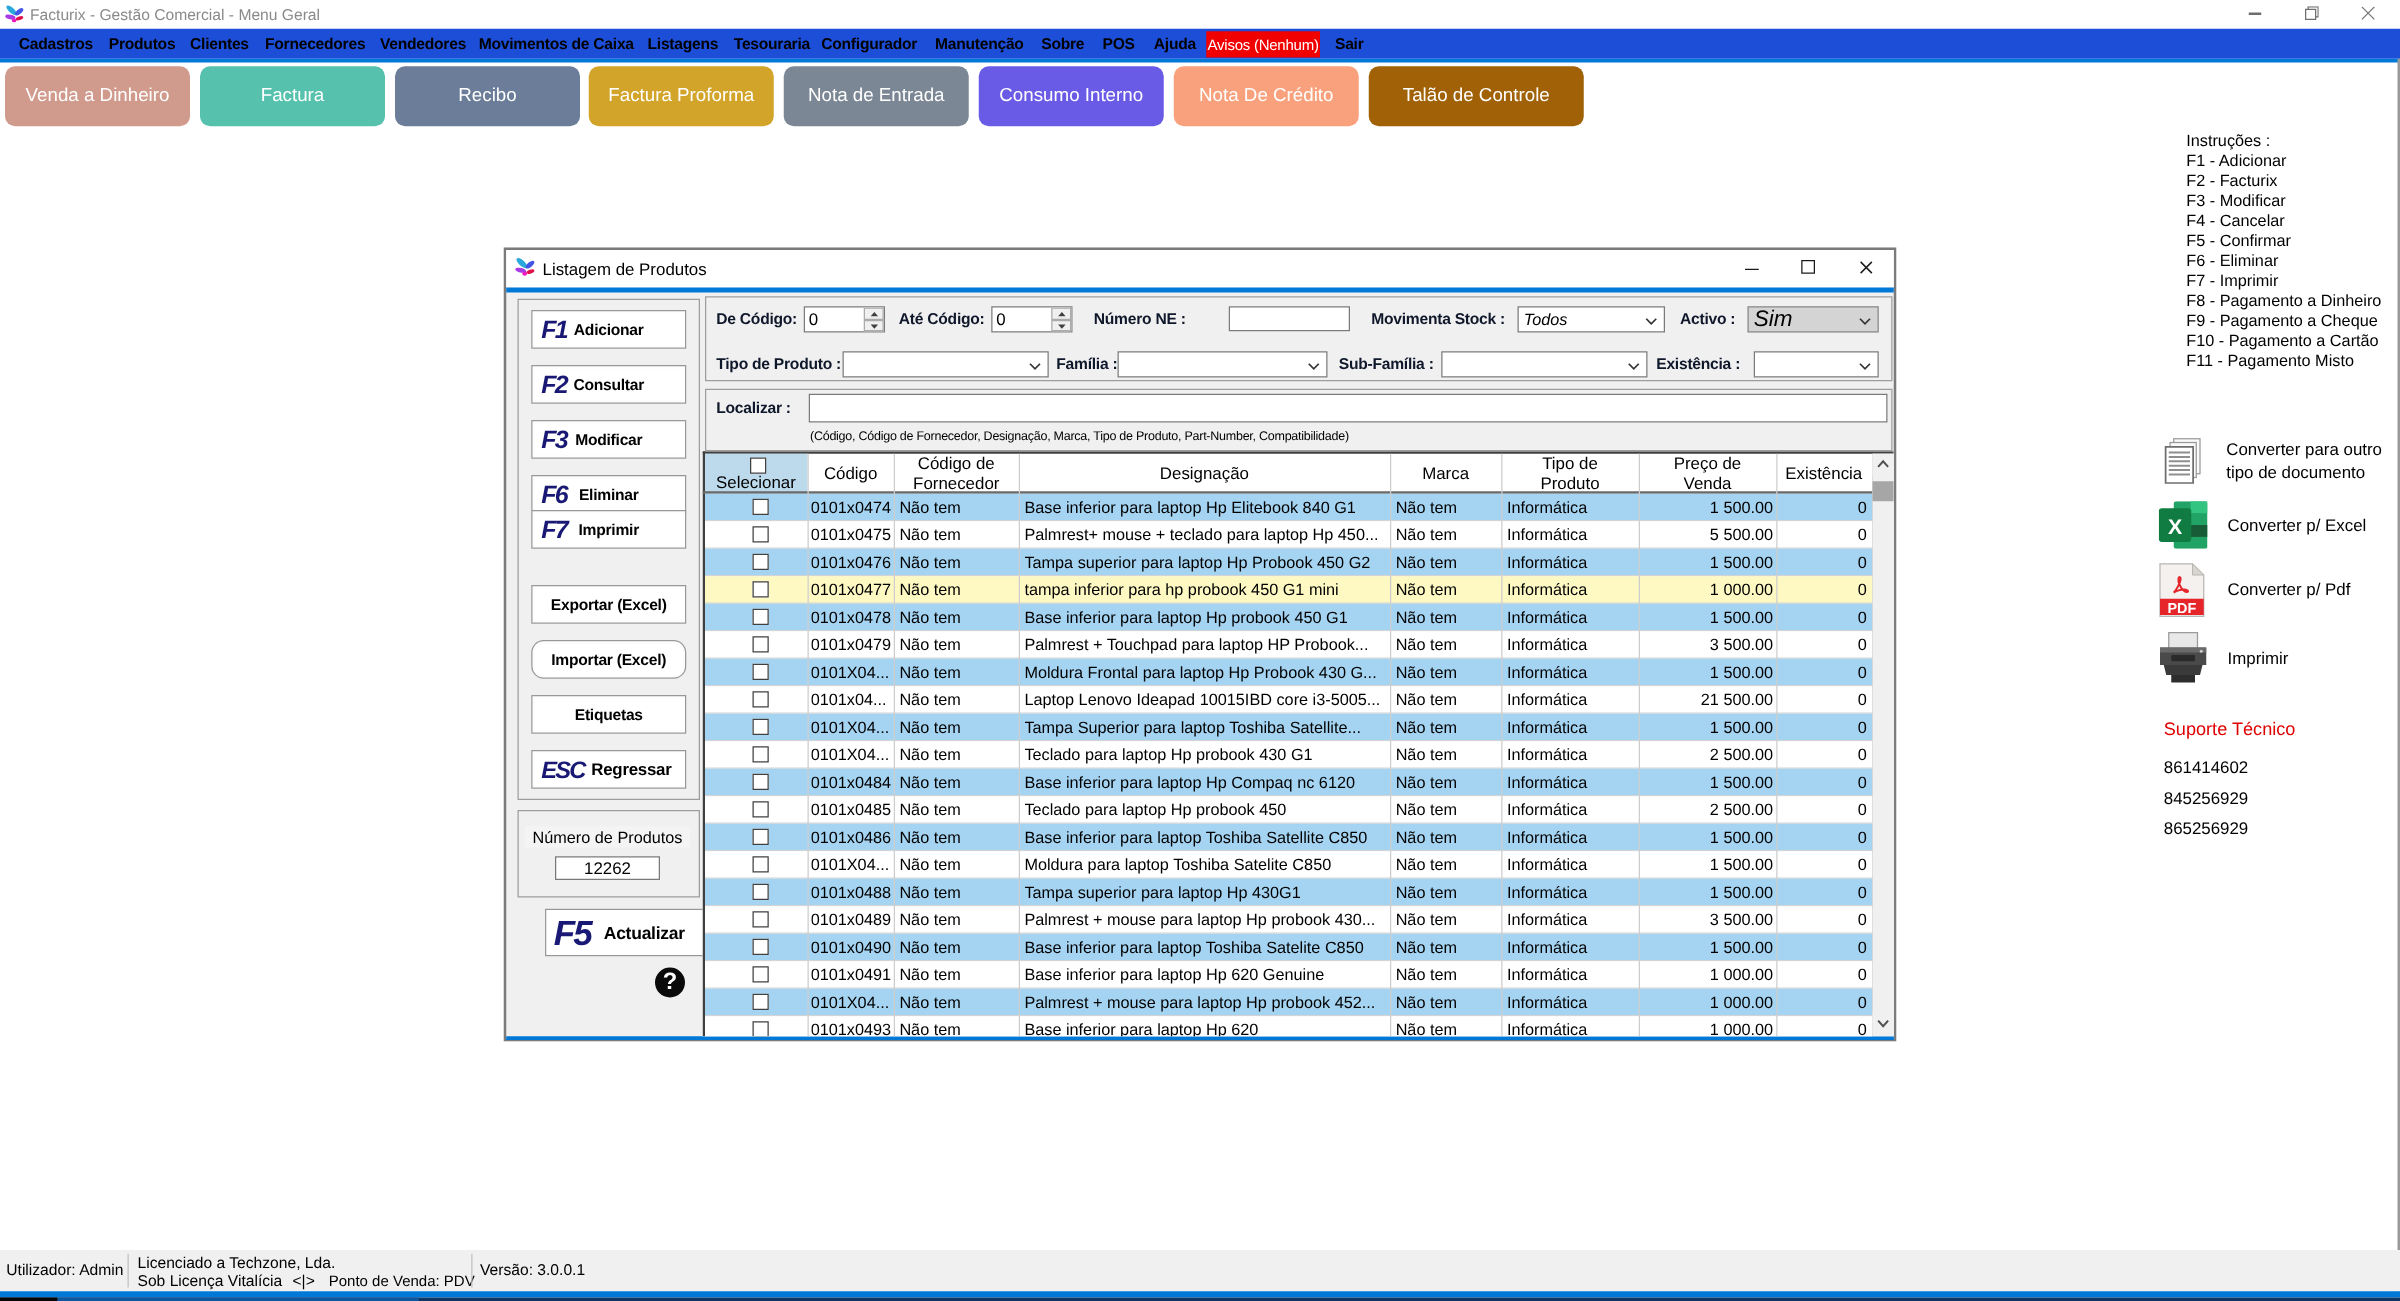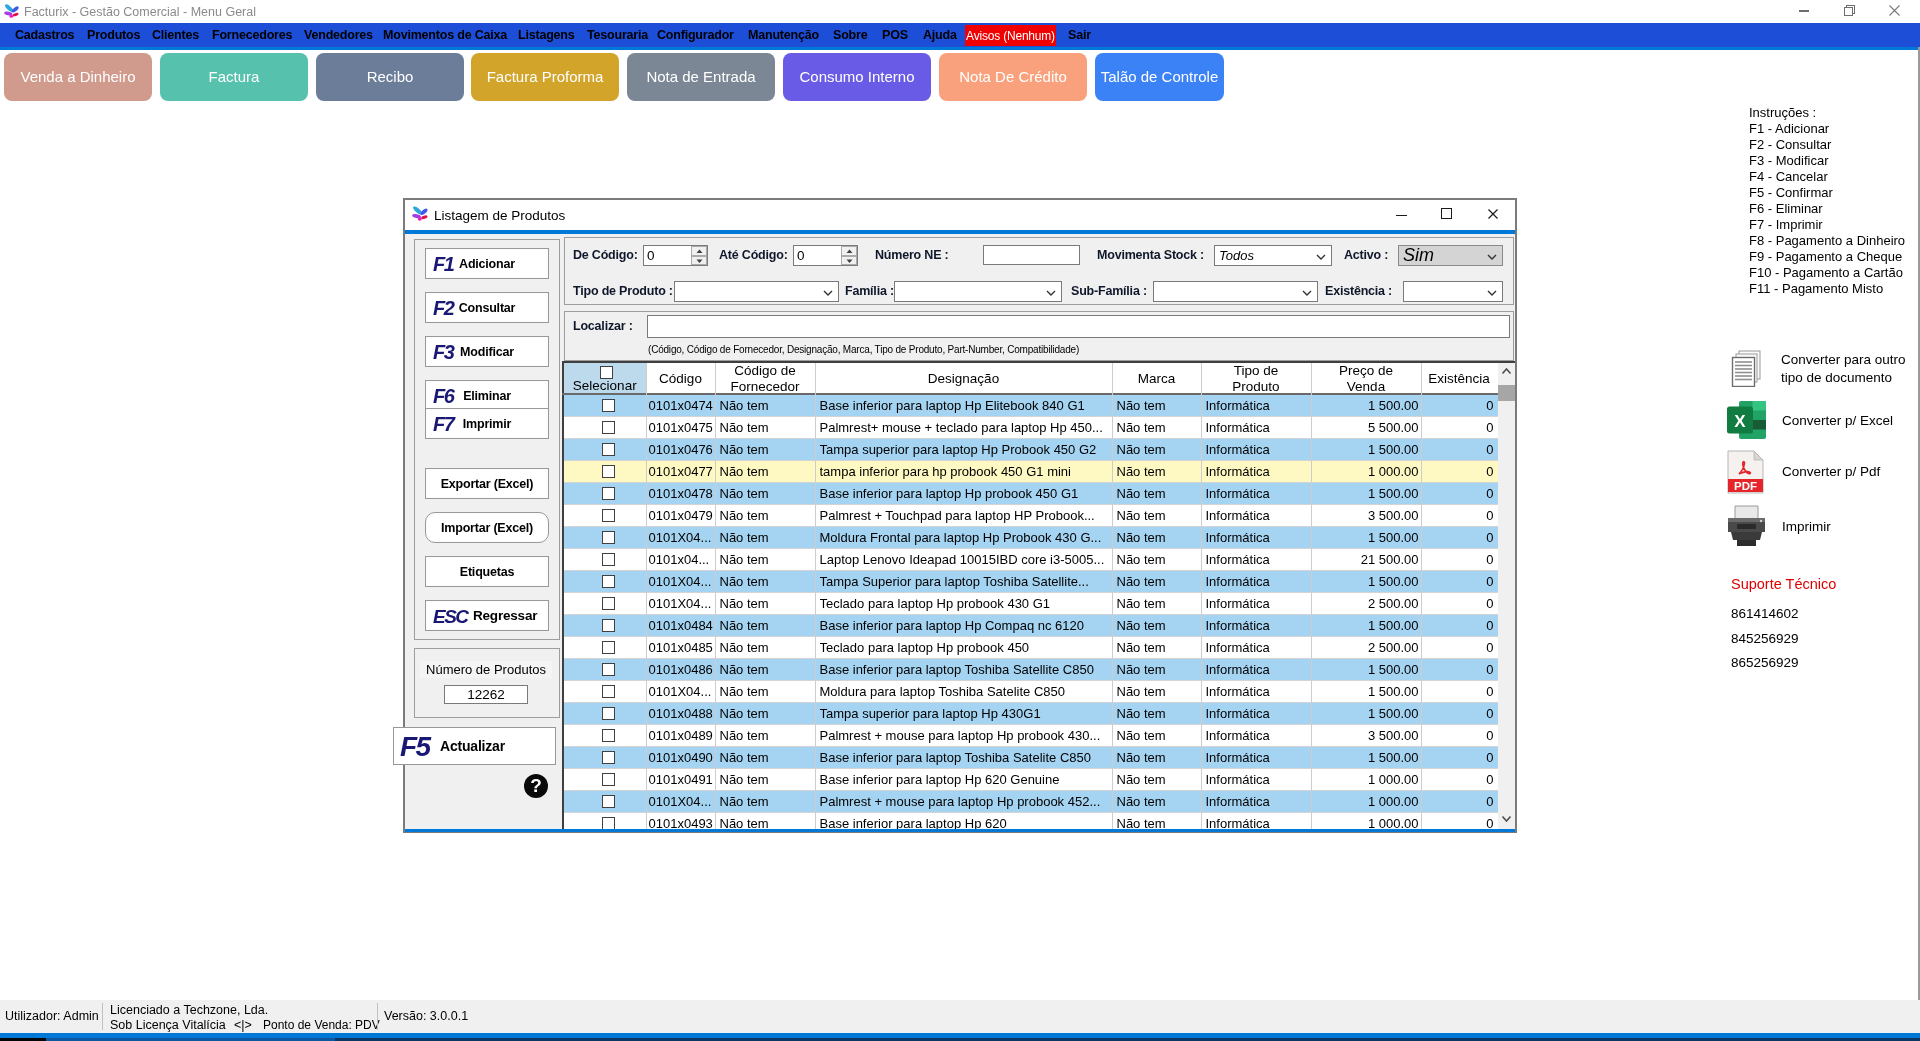--- a/index.html
+++ b/index.html
@@ -67,27 +67,27 @@
 </div>
 <div class="ab" style="left:0;top:47px;width:1920px;height:2.5px;background:#0078d7;"></div>
 
 <div class="btn8" style="left:4px;width:148px;background:#d09a8c;">Venda a Dinheiro</div>
 <div class="btn8" style="left:160px;width:148px;background:#56c2ad;">Factura</div>
 <div class="btn8" style="left:316px;width:148px;background:#6b7d98;">Recibo</div>
 <div class="btn8" style="left:471px;width:148px;background:#d2a42a;">Factura Proforma</div>
 <div class="btn8" style="left:627px;width:148px;background:#7c8795;">Nota de Entrada</div>
 <div class="btn8" style="left:783px;width:148px;background:#6a5be6;">Consumo Interno</div>
 <div class="btn8" style="left:939px;width:148px;background:#f9a17c;">Nota De Crédito</div>
-<div class="btn8" style="left:1095px;width:129px;background:#3b82f6;">Talão de Controle</div>
+<div class="btn8" style="left:1095px;width:172px;background:#a16207;">Talão de Controle</div>
 
 <div class="ab" style="left:1918px;top:47px;width:1.5px;height:986px;background:#9a9a9a;"></div>
 
 <div class="ins" style="top:105px;">Instruções :</div>
 <div class="ins" style="top:121px;">F1 - Adicionar</div>
-<div class="ins" style="top:137px;">F2 - Consultar</div>
+<div class="ins" style="top:137px;">F2 - Facturix</div>
 <div class="ins" style="top:153px;">F3 - Modificar</div>
 <div class="ins" style="top:169px;">F4 - Cancelar</div>
 <div class="ins" style="top:185px;">F5 - Confirmar</div>
 <div class="ins" style="top:201px;">F6 - Eliminar</div>
 <div class="ins" style="top:217px;">F7 - Imprimir</div>
 <div class="ins" style="top:233px;">F8 - Pagamento a Dinheiro</div>
 <div class="ins" style="top:249px;">F9 - Pagamento a Cheque</div>
 <div class="ins" style="top:265px;">F10 - Pagamento a Cartão</div>
 <div class="ins" style="top:281px;">F11 - Pagamento Misto</div>
 
@@ -210,21 +210,21 @@
     <span class="blab">Etiquetas</span>
   </div>
 <div class="lbtn" style="top:600px;">
     <span class="fkey" style="font-size:19px;letter-spacing:-1.5px;">ESC</span>
     <span class="blab" style="text-align:left;padding-left:47px;font-size:13.5px;">Regressar</span>
   </div>
 
 <div class="ab" style="left:420px;top:661px;width:132px;height:17px;background:#f4f4f4;text-align:center;font-size:13px;line-height:17px;color:#000;">Número de Produtos</div>
 <div class="inp" style="left:444px;top:685px;width:84px;height:19px;text-align:center;font-size:13.5px;line-height:18px;">12262</div>
 
-<div class="ab" style="left:393px;top:727px;width:163px;height:38px;background:#fff;border:1px solid #989898;box-sizing:border-box;">
+<div class="ab" style="left:436px;top:727px;width:163px;height:38px;background:#fff;border:1px solid #989898;box-sizing:border-box;">
   <span class="fkey" style="left:6px;font-size:28px;line-height:36px;">F5</span>
   <span class="blab" style="line-height:37px;font-size:14px;text-align:left;padding-left:46px;">Actualizar</span>
 </div>
 
 <div class="ab" style="left:524px;top:774px;width:24px;height:24px;border-radius:50%;background:#0a0a0a;color:#fff;text-align:center;font-size:19px;line-height:24px;font-weight:bold;">?</div>
 
 <div class="ab" style="left:564px;top:237px;width:950px;height:68px;border:1px solid #9d9d9d;box-sizing:border-box;"></div>
 <div class="ab" style="left:564px;top:311px;width:950px;height:50px;border:1px solid #9d9d9d;box-sizing:border-box;"></div>
 
 <div class="flab" style="left:573px;top:245px;">De Código:</div>

